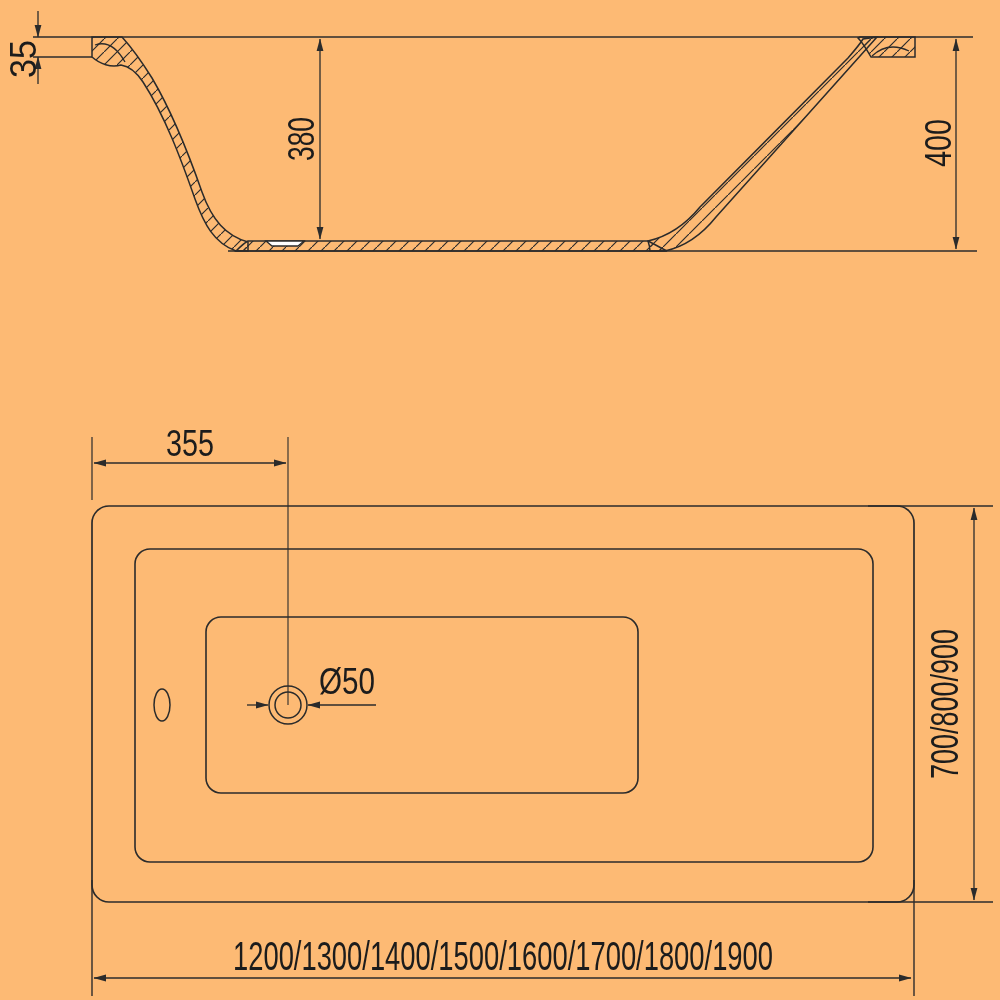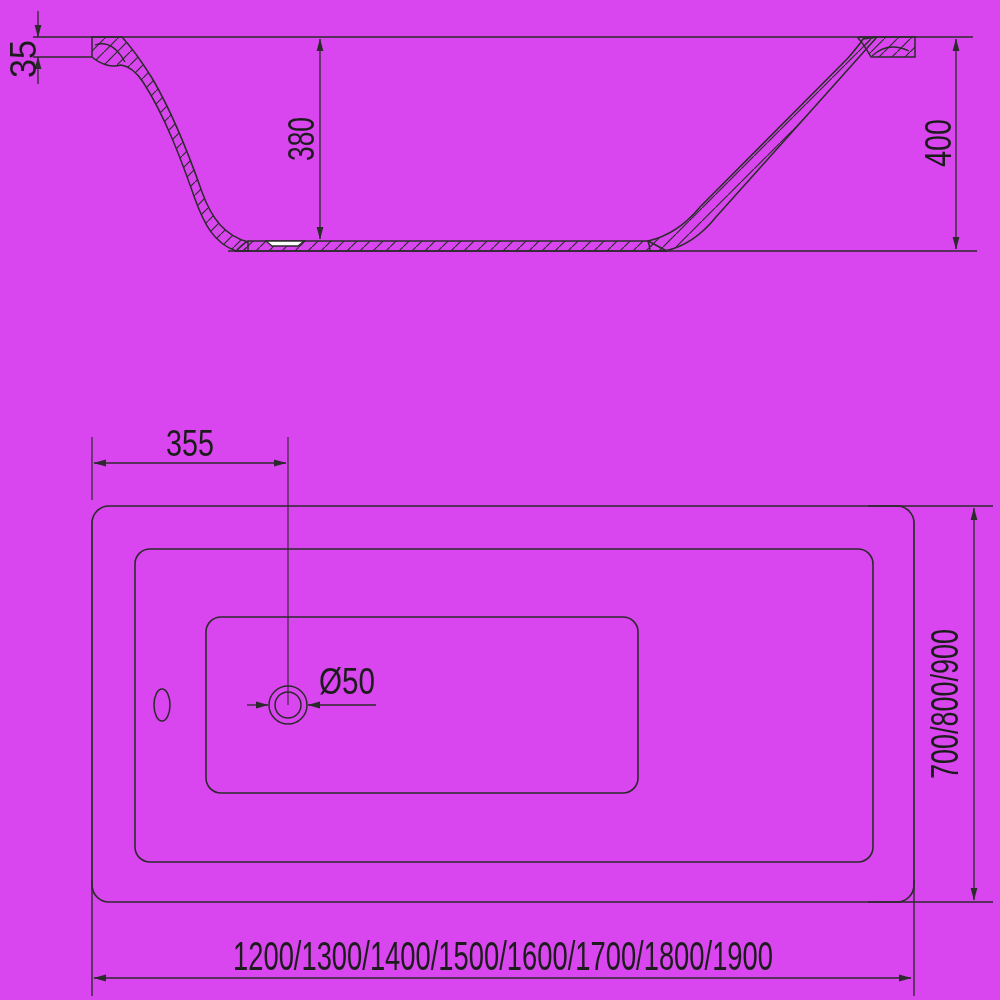--- a/index.html
+++ b/index.html
@@ -1,16 +1,16 @@
 <!DOCTYPE html>
 <html><head>
 <meta charset="utf-8">
 <style>
   html,body{margin:0;padding:0;background:#ffffff;}
-  .canvas{width:1000px;height:1000px;background:#d946ef;position:relative;overflow:hidden;}
+  .canvas{width:1000px;height:1000px;background:#fdba74;position:relative;overflow:hidden;}
   svg{display:block;}
   svg text{
     font-family:"Liberation Sans","DejaVu Sans",sans-serif;
     fill:#1c1c1c;
   }
   .outline{stroke:#2b2b2b;fill:none;}
   .hatched{stroke:#2b2b2b;fill:url(#hatch);}
   .dimline{stroke:#2b2b2b;fill:none;}
   .thin{stroke:#2b2b2b;fill:none;}
 </style>

